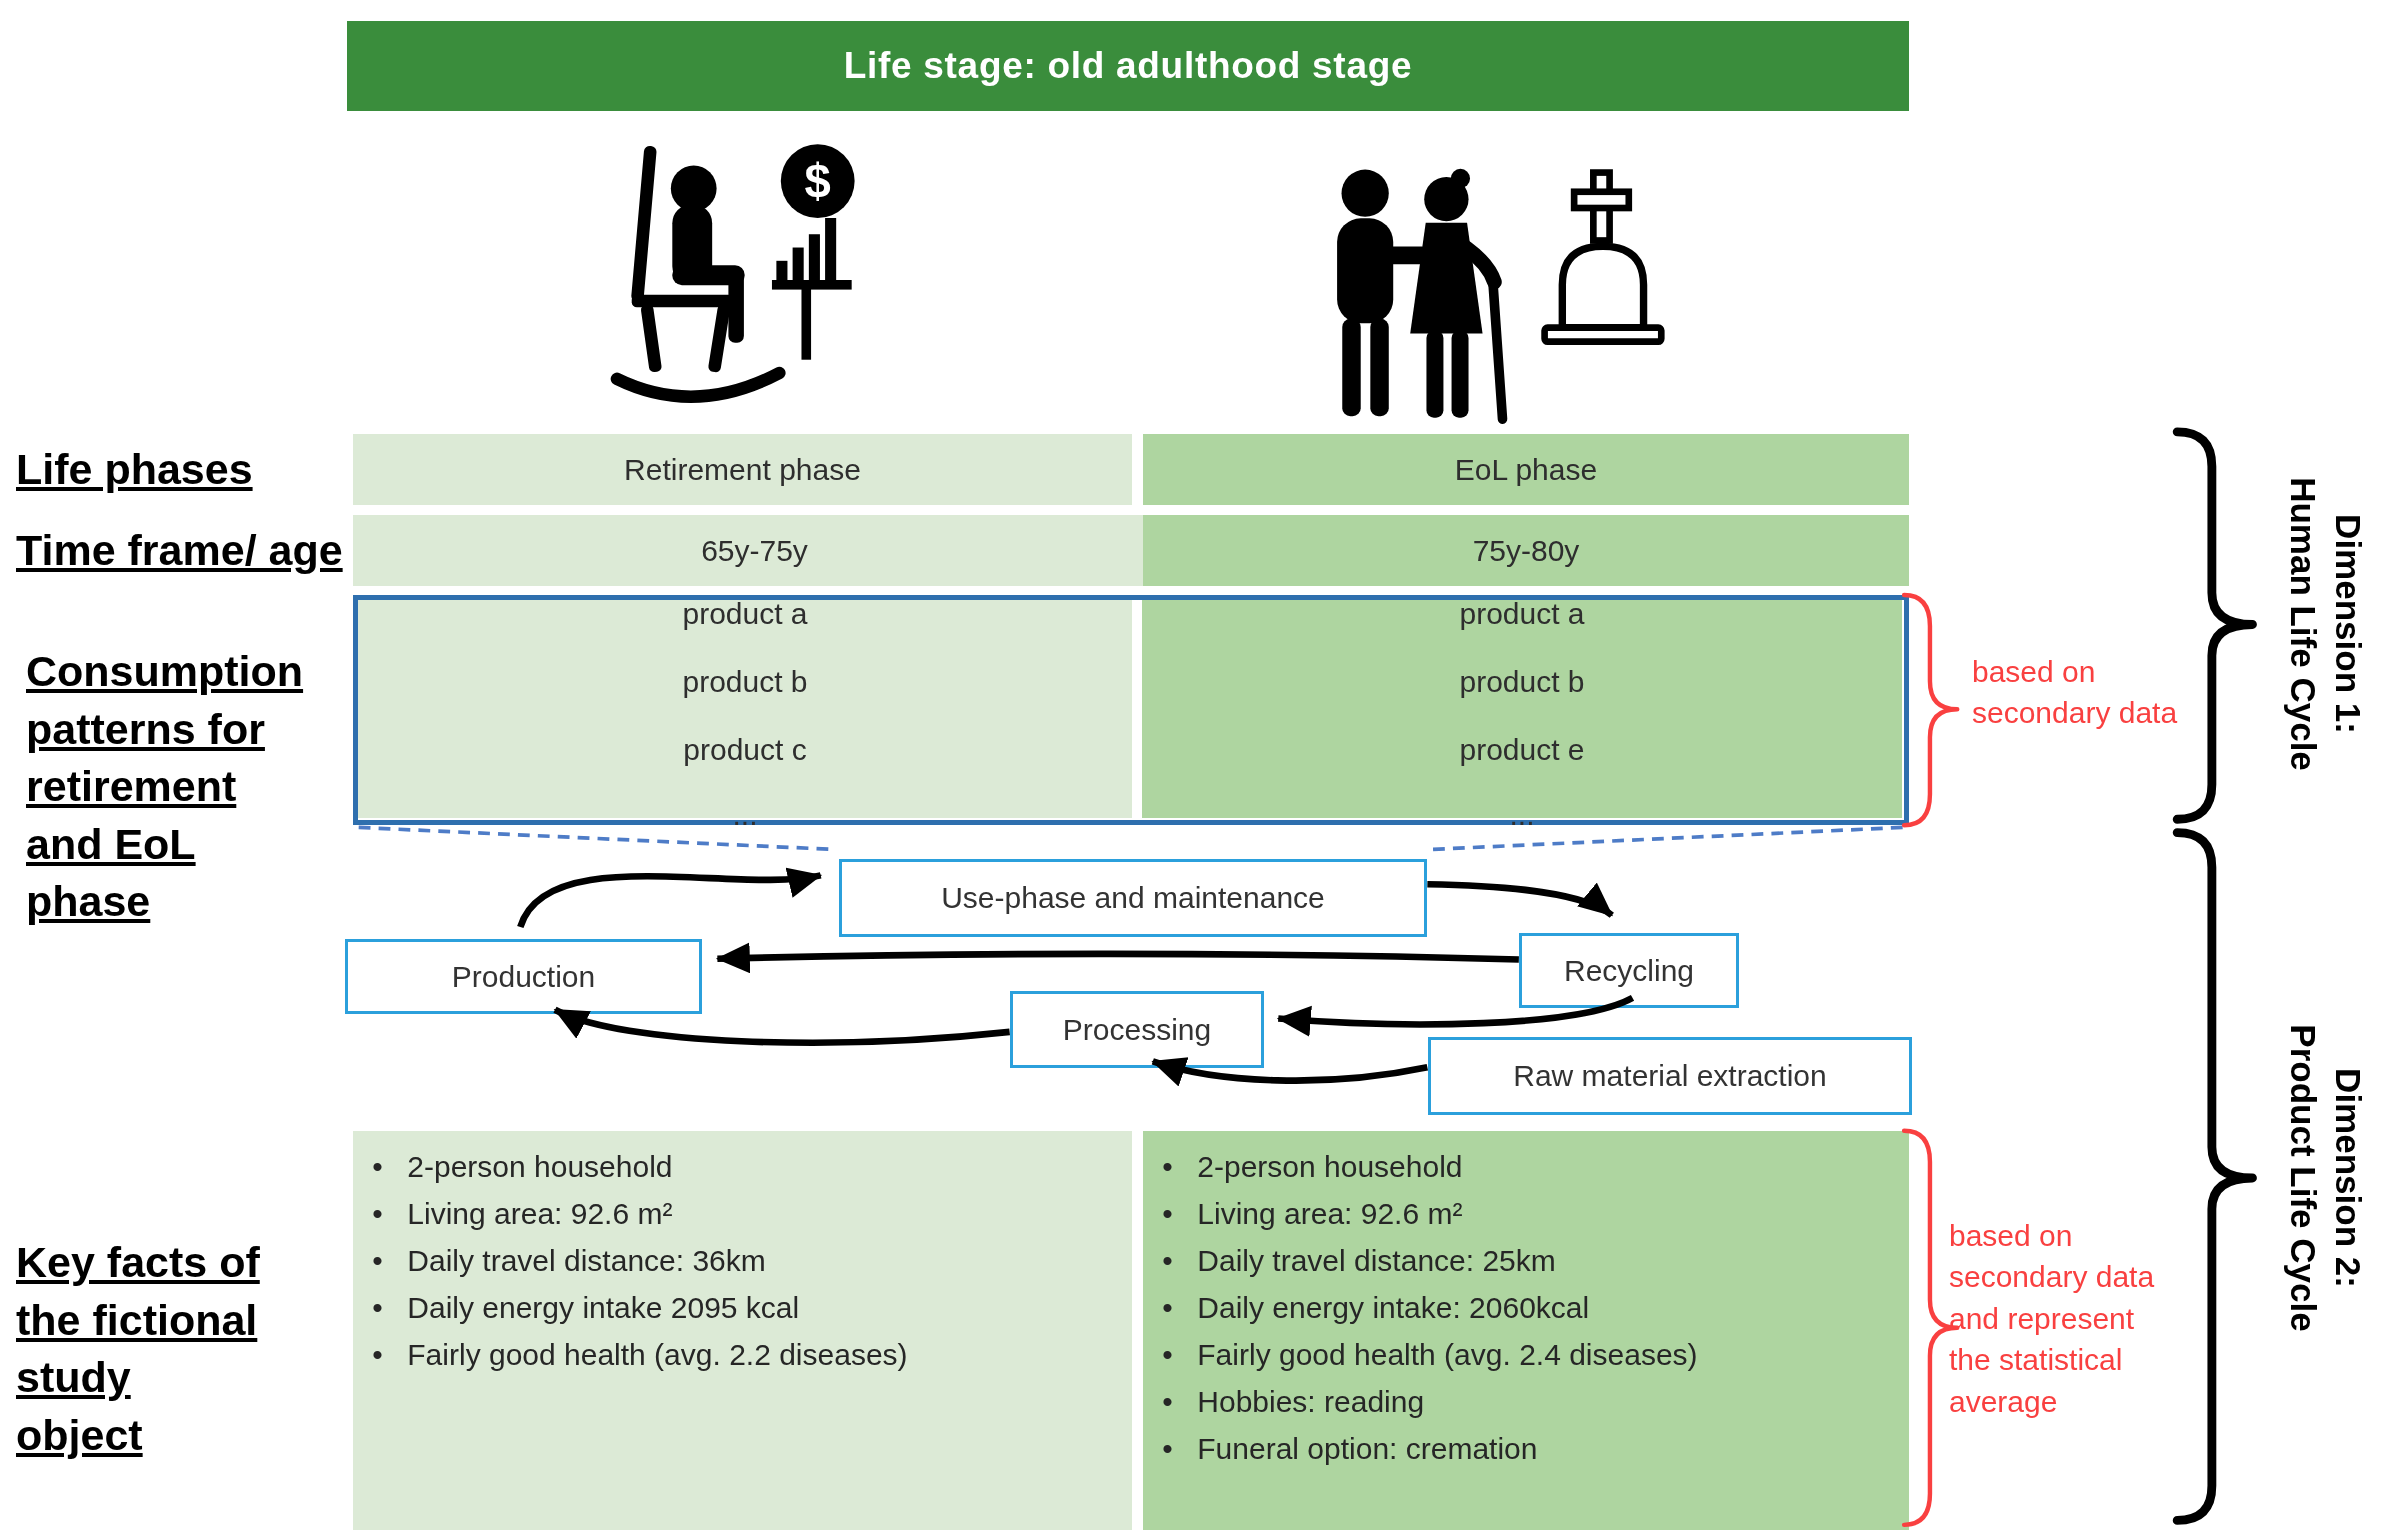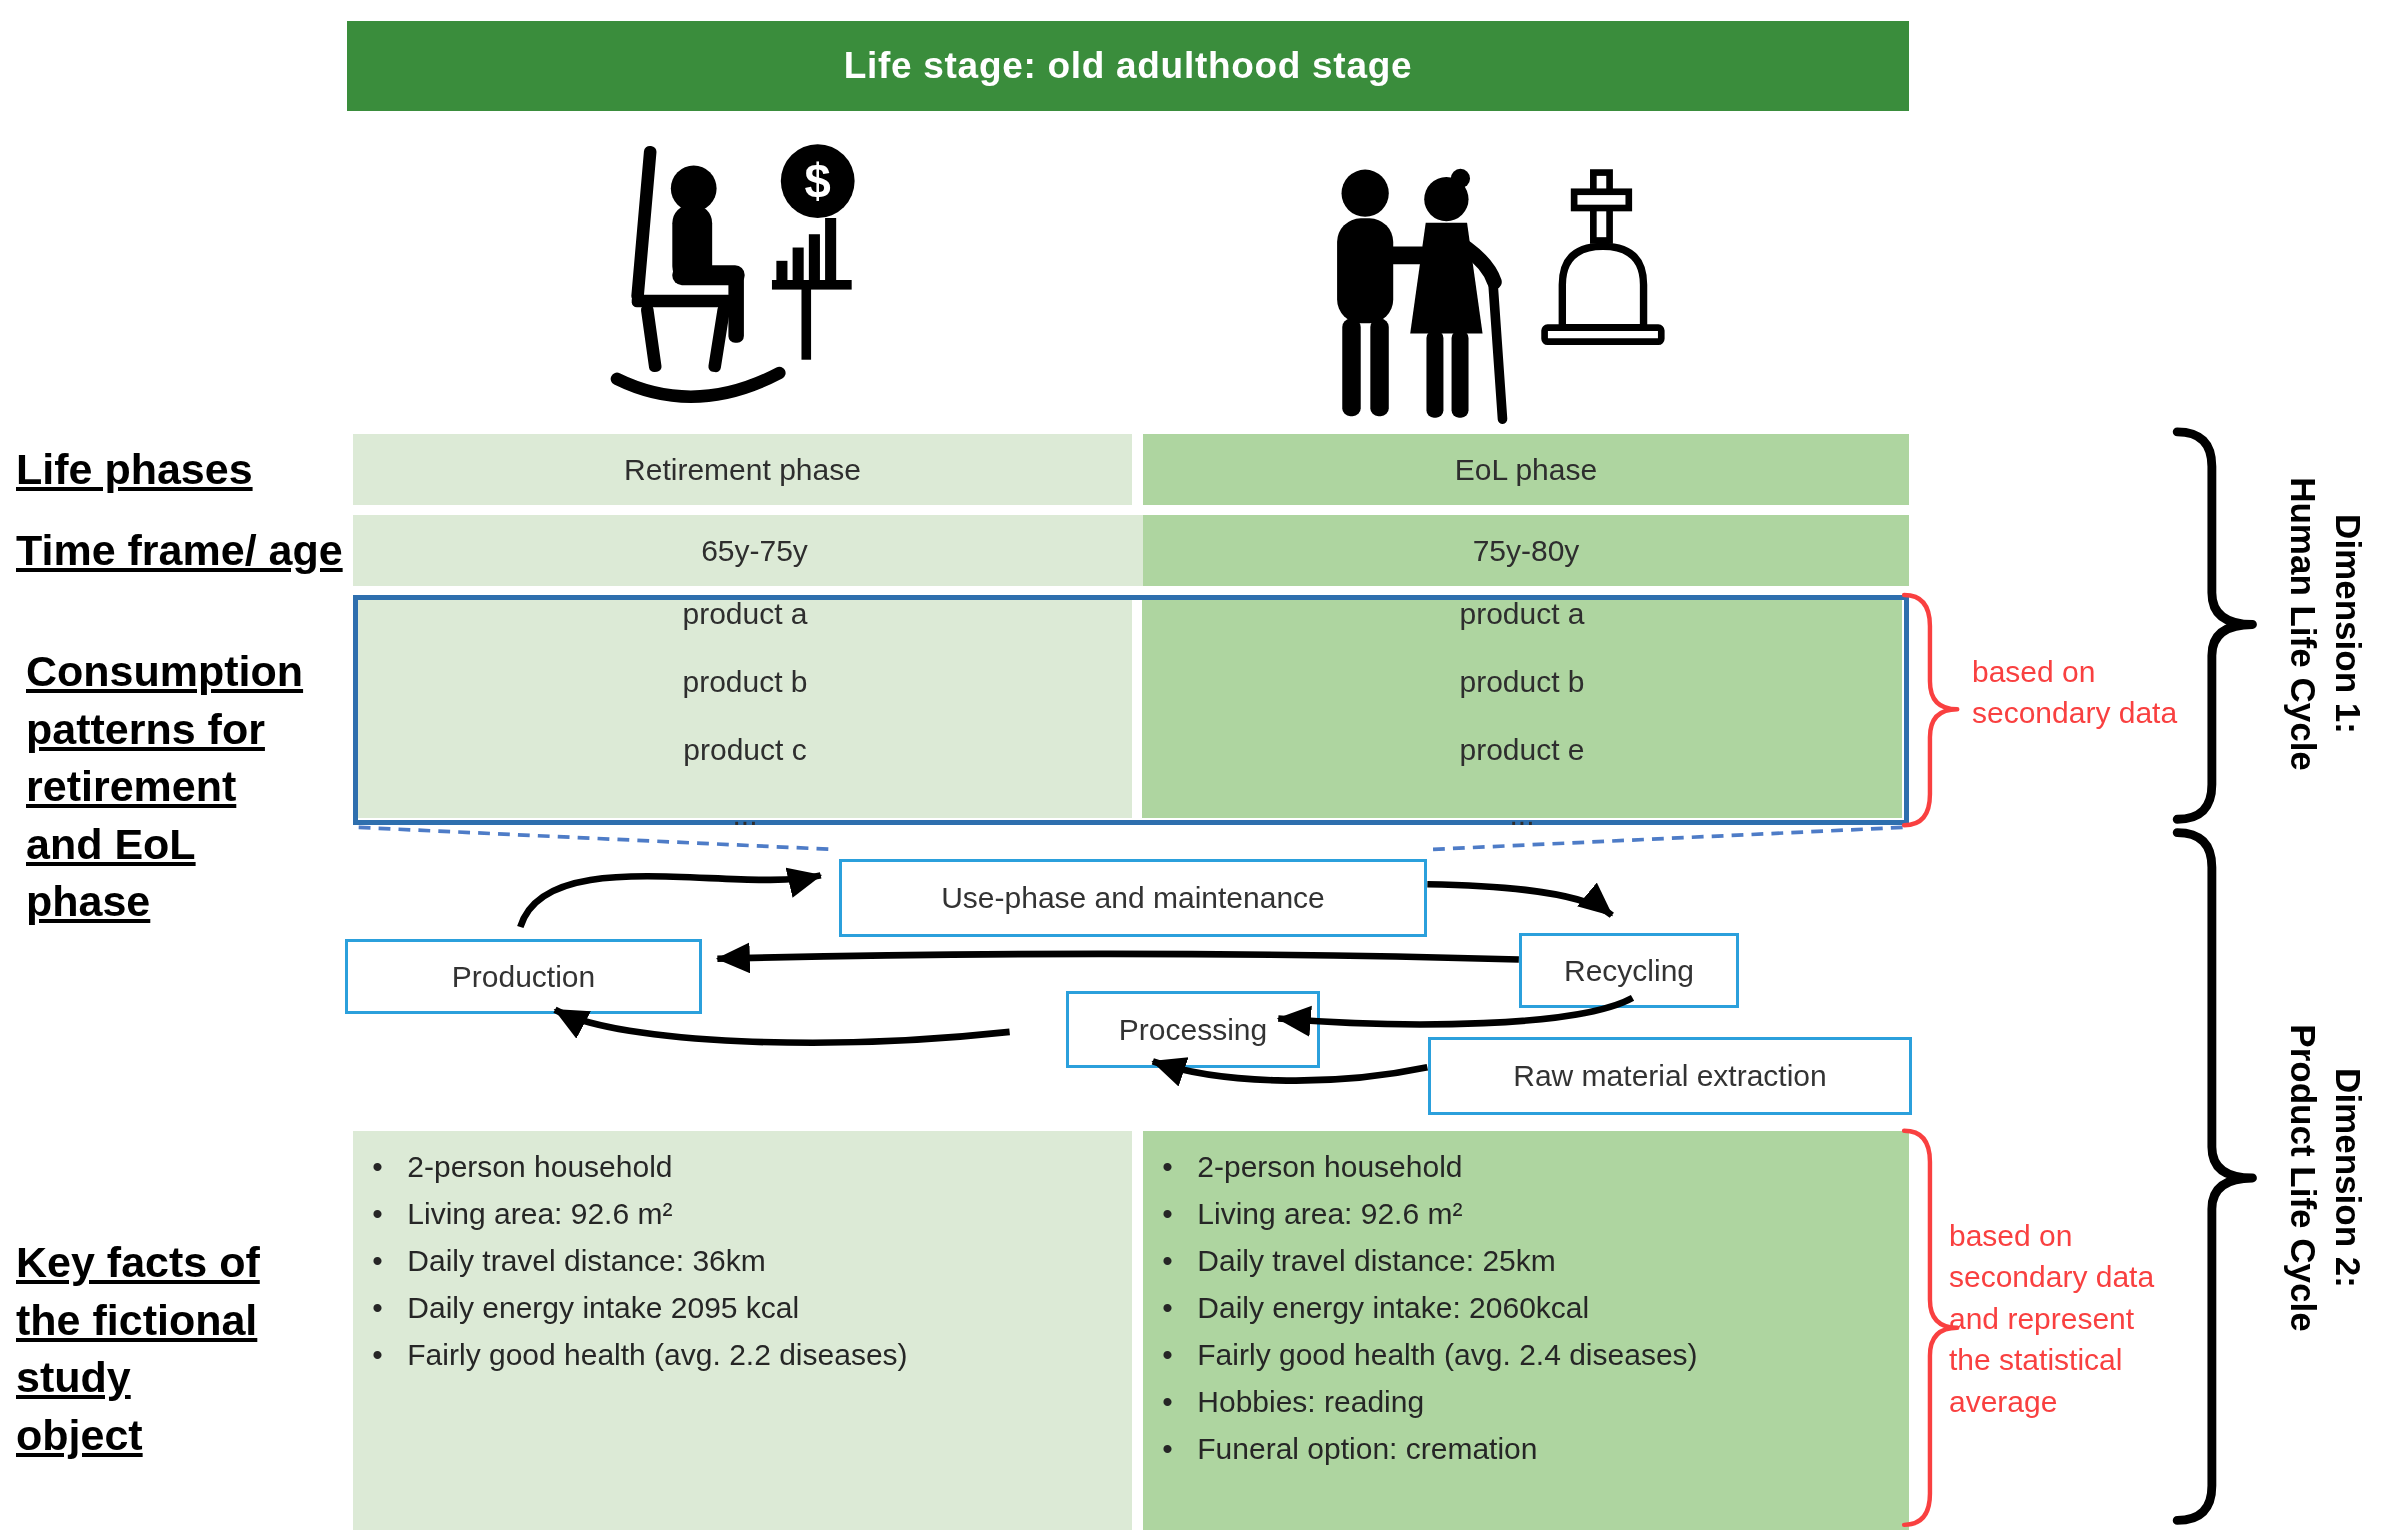--- a/index.html
+++ b/index.html
@@ -139,21 +139,21 @@
       <div>product a</div>
       <div>product b</div>
       <div>product e</div>
       <div class="ellipsis-line">...</div>
     </div>
   </div>
 
   <div class="abs fbox" style="left:839px;top:847px;width:588px;height:78px;">Use-phase and maintenance</div>
   <div class="abs fbox" style="left:345px;top:927px;width:357px;height:75px;">Production</div>
   <div class="abs fbox" style="left:1519px;top:921px;width:220px;height:75px;">Recycling</div>
-  <div class="abs fbox" style="left:1066px;top:979px;width:254px;height:77px;">Processing</div>
+  <div class="abs fbox" style="left:1010px;top:979px;width:254px;height:77px;">Processing</div>
   <div class="abs fbox" style="left:1428px;top:1025px;width:484px;height:78px;">Raw material extraction</div>
 
   <div class="abs light kf" style="left:353px;top:1131px;width:779px;height:399px;">
     <ul>
       <li>2-person household</li>
       <li>Living area: 92.6 m²</li>
       <li>Daily travel distance: 36km</li>
       <li>Daily energy intake 2095 kcal</li>
       <li>Fairly good health (avg. 2.2 diseases)</li>
     </ul>

